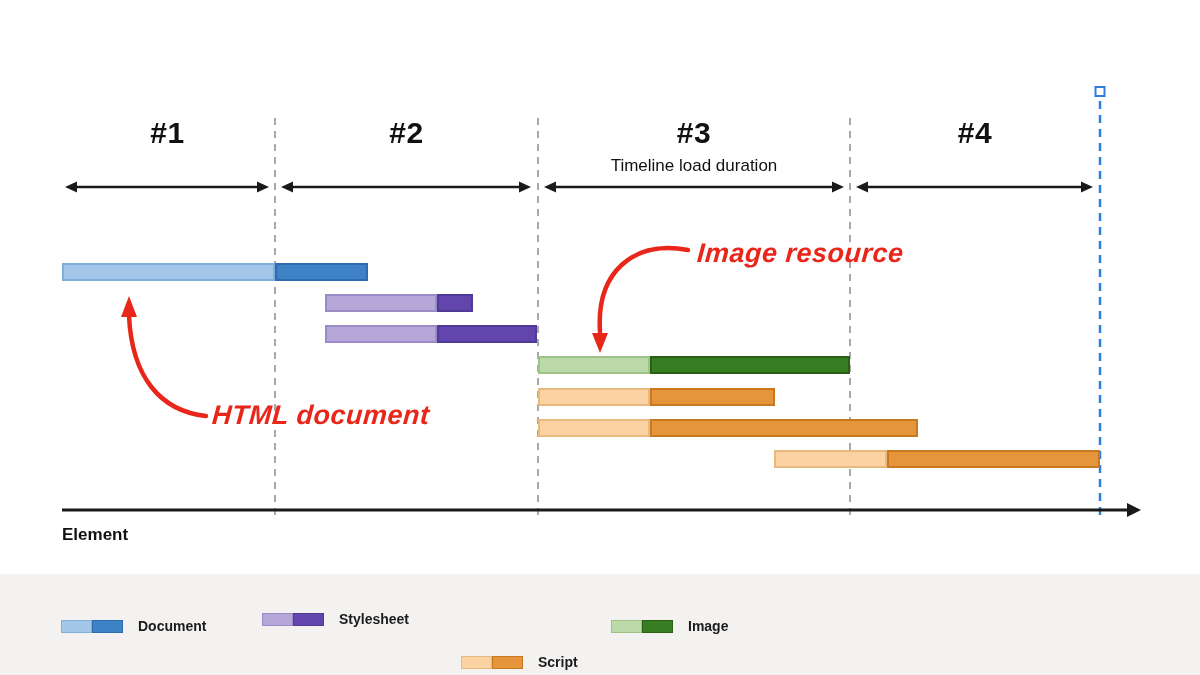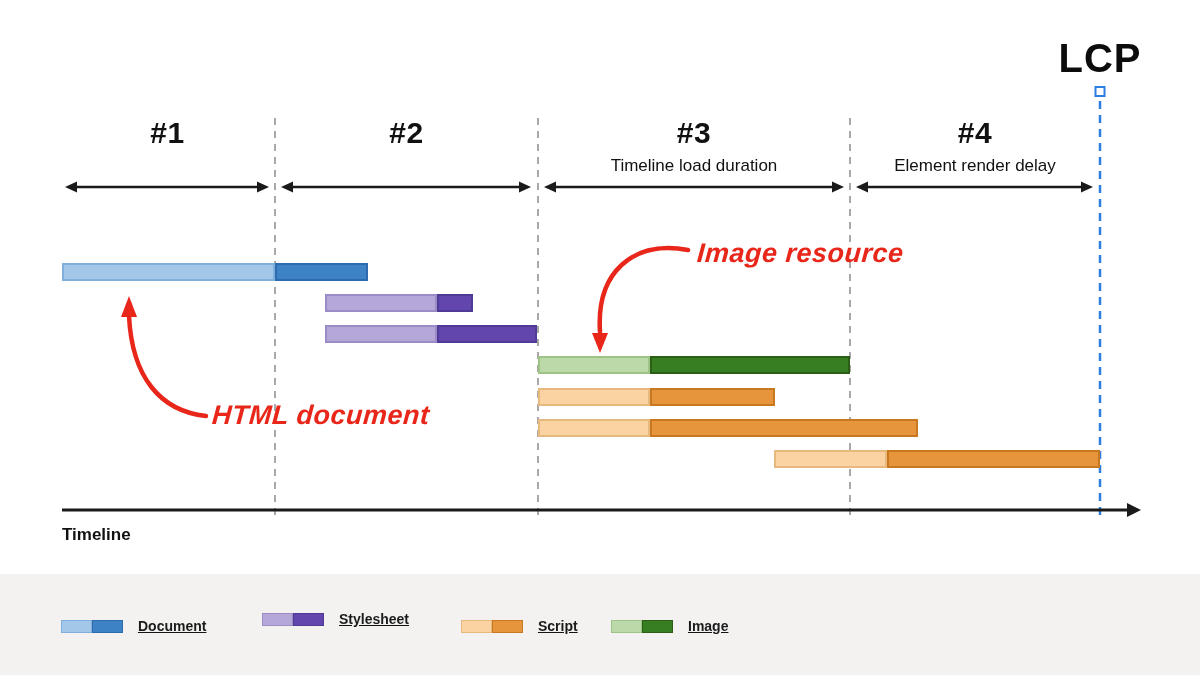--- a/index.html
+++ b/index.html
@@ -17,21 +17,21 @@
     font-size:40px;font-weight:700;letter-spacing:1px;color:#0c0c0c;
   }
   .bar{position:absolute;}
   .seg{position:absolute;top:0;height:100%;box-sizing:border-box;border:2px solid transparent;}
   .annotation{
     position:absolute;font-style:italic;font-weight:600;font-size:27px;
     white-space:nowrap;transform:skewX(-4deg);letter-spacing:.5px;
   }
   .axis-label{position:absolute;font-size:17px;font-weight:700;color:#111;}
   .legend-bg{position:absolute;left:0;bottom:0;width:100%;}
-  .legend-item{position:absolute;display:flex;align-items:center;height:18px;text-decoration:underline;}
+  .legend-item{position:absolute;display:flex;align-items:center;height:18px;}
   .swatch{display:flex;width:62px;height:13px;}
   .swatch .half{width:31px;height:13px;box-sizing:border-box;border:1px solid transparent;}
   .legend-label{margin-left:15px;font-size:14px;font-weight:700;color:#1b1b1b;}
 </style>
 </head>
 <body>
 
 <div class="stage">
 
   <svg class="layer" id="geom-layer" width="1200" height="675">
@@ -61,24 +61,22 @@
   </div>
   <div class="phase" id="phase-1" style="left: 277px; width: 259px;">
     <div class="phase-num">#2</div>
   </div>
   <div class="phase" id="phase-2" style="left: 540px; width: 308px;">
     <div class="phase-num">#3</div>
     <div class="phase-label">Timeline load duration</div>
   </div>
   <div class="phase" id="phase-3" style="left: 852px; width: 246px;">
     <div class="phase-num">#4</div>
-    <div class="phase-label">Element render delay</div>
   </div>
 
-  <div class="lcp-title" id="lcp-title" style="left: 1030px; width: 140px;">LCP</div>
 
   <div id="bars-layer">
       <div class="bar" style="left: 62px; top: 263px; width: 306px; height: 18px;">
         <div class="seg" style="left: 0px; width: 213px; background: rgb(163, 199, 232); border-color: rgb(127, 175, 218);"></div>
         <div class="seg" style="left: 213px; width: 93px; background: rgb(61, 130, 196); border-color: rgb(46, 107, 174);"></div>
       </div>
       <div class="bar" style="left: 325px; top: 294px; width: 148px; height: 18px;">
         <div class="seg" style="left: 0px; width: 112px; background: rgb(181, 167, 216); border-color: rgb(155, 140, 200);"></div>
         <div class="seg" style="left: 112px; width: 36px; background: rgb(98, 70, 173); border-color: rgb(79, 58, 150);"></div>
       </div>
@@ -107,39 +105,39 @@
   <div class="annotation" id="ann-0" style="left: 212px; top: 400px; color: rgb(232, 38, 26);">HTML document</div>
   <div class="annotation" id="ann-1" style="left: 697px; top: 238px; color: rgb(232, 38, 26);">Image resource</div>
 
   <svg class="layer" id="overlay-layer" width="1200" height="675">
       <path d="M 206 416 C 160 411 132 377 129 316" stroke="#e8261a" stroke-width="4.5" fill="none" stroke-linecap="round"></path>
       <polygon points="121,317 137,317 129,296" fill="#e8261a"></polygon>
       <path d="M 688 250 C 633 240 596 272 600 332" stroke="#e8261a" stroke-width="4.5" fill="none" stroke-linecap="round"></path>
       <polygon points="592,333 608,333 600,353" fill="#e8261a"></polygon>
     </svg>
 
-  <div class="axis-label" id="axis-label" style="left: 62px; top: 525px;">Timeline</div>
+  <div class="axis-label" id="axis-label" style="left: 62px; top: 525px;">Element</div>
 
   <div class="legend-bg" id="legend-bg" style="height: 101px; background: rgb(243, 242, 241);"></div>
 
   <div class="legend-item" id="leg-0" style="left: 61px; top: 617px;">
     <div class="swatch">
         <div class="half l" style="background: rgb(163, 199, 232); border-color: rgb(127, 175, 218);"></div>
         <div class="half d" style="background: rgb(61, 130, 196); border-color: rgb(46, 107, 174);"></div>
       </div>
     <div class="legend-label">Document</div>
   </div>
   <div class="legend-item" id="leg-1" style="left: 262px; top: 610px;">
     <div class="swatch">
         <div class="half l" style="background: rgb(181, 167, 216); border-color: rgb(155, 140, 200);"></div>
         <div class="half d" style="background: rgb(98, 70, 173); border-color: rgb(79, 58, 150);"></div>
       </div>
     <div class="legend-label">Stylesheet</div>
   </div>
-  <div class="legend-item" id="leg-2" style="left: 461px; top: 617px;">
+  <div class="legend-item" id="leg-2" style="left: 461px; top: 653px;">
     <div class="swatch">
         <div class="half l" style="background: rgb(251, 210, 162); border-color: rgb(232, 185, 127);"></div>
         <div class="half d" style="background: rgb(230, 149, 60); border-color: rgb(200, 121, 31);"></div>
       </div>
     <div class="legend-label">Script</div>
   </div>
   <div class="legend-item" id="leg-3" style="left: 611px; top: 617px; text-align: right;">
     <div class="swatch">
         <div class="half l" style="background: rgb(188, 217, 170); border-color: rgb(157, 195, 134);"></div>
         <div class="half d" style="background: rgb(55, 125, 33); border-color: rgb(42, 95, 21);"></div>

